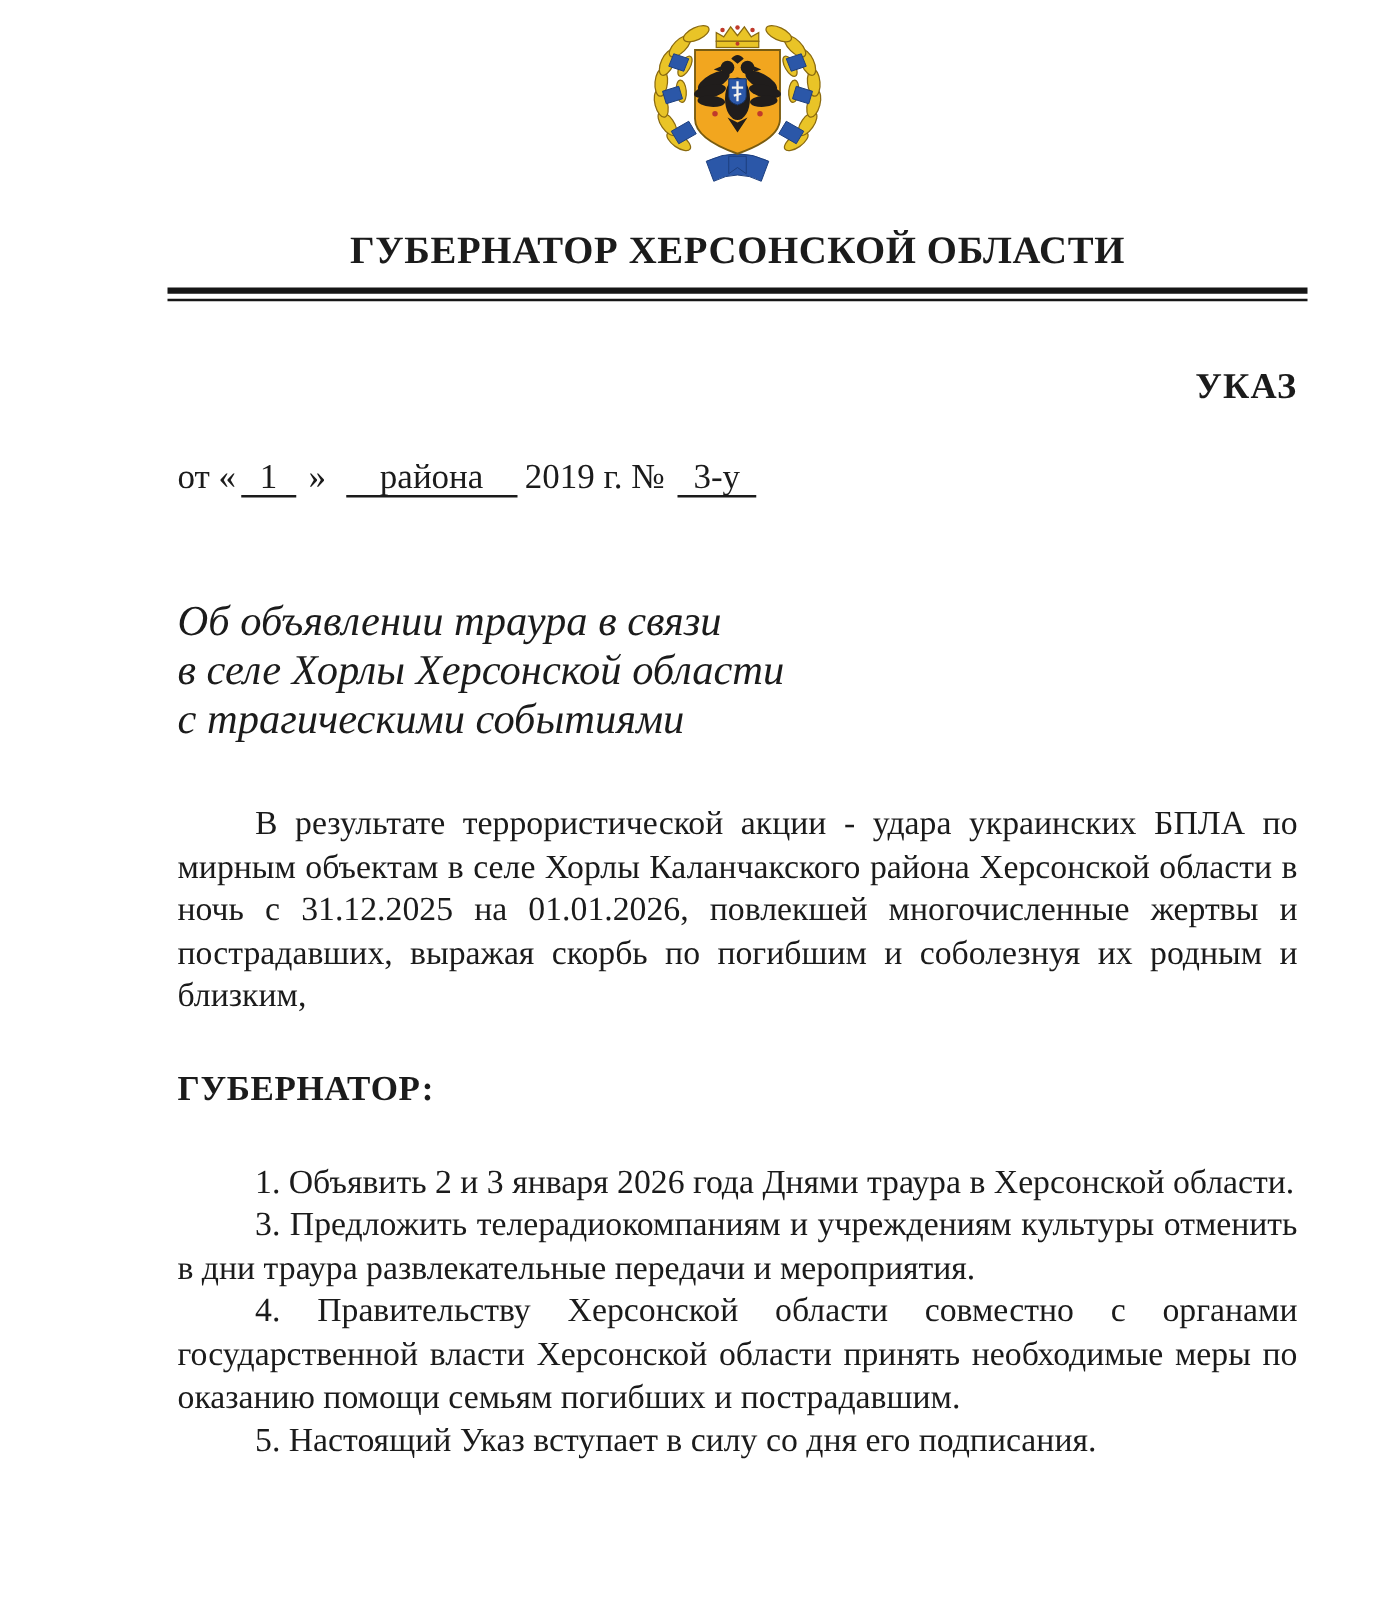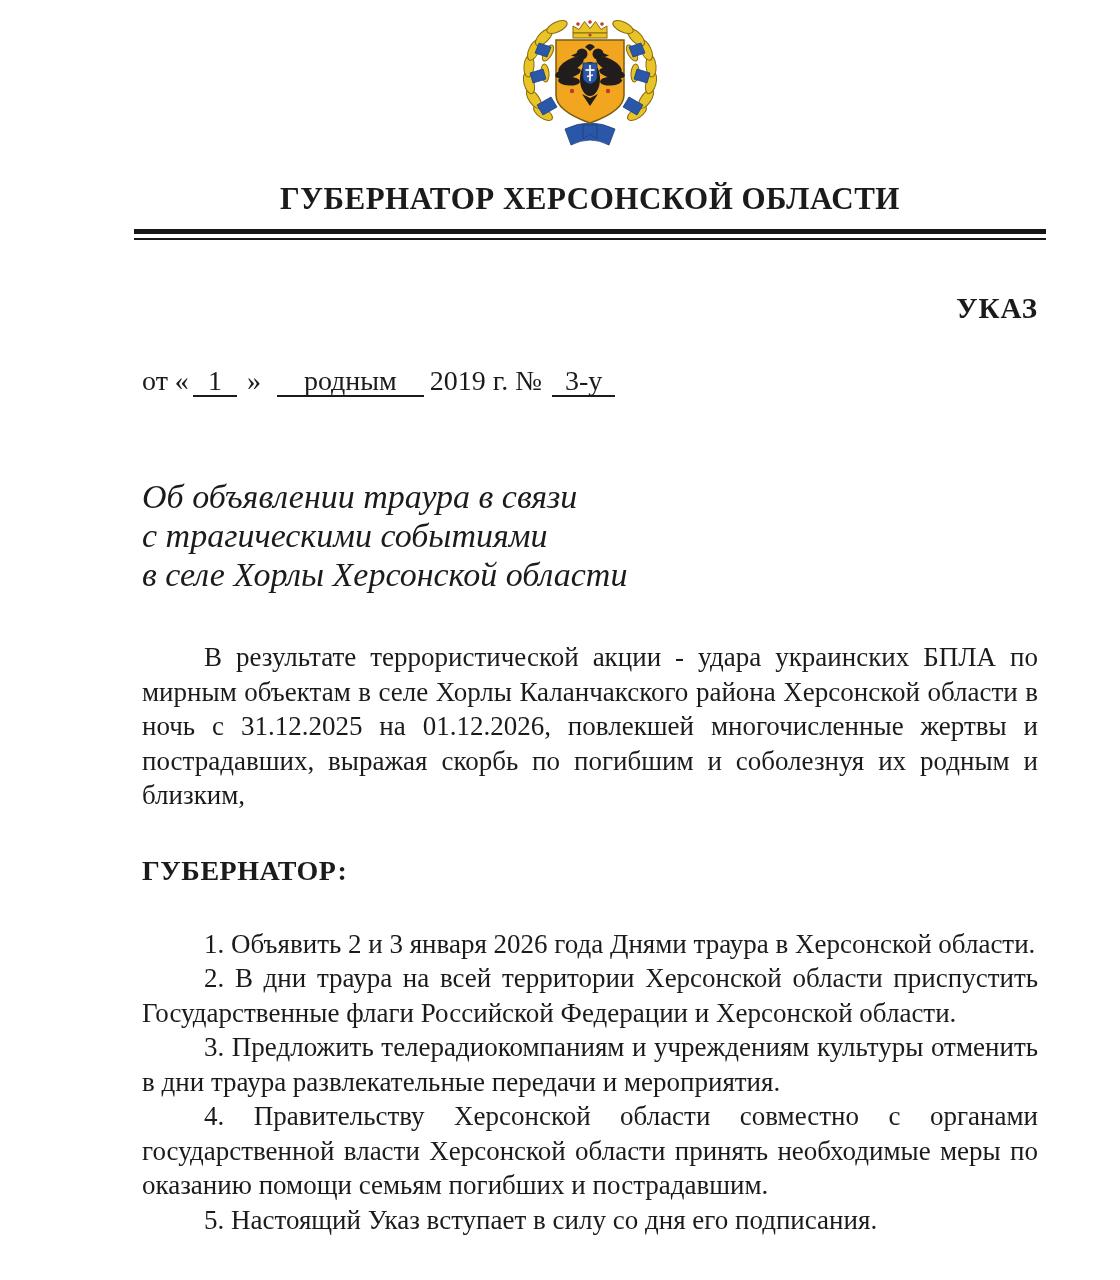--- a/index.html
+++ b/index.html
@@ -148,35 +148,34 @@
 
       <div class="double-rule">
         <div class="rule-thick"></div>
         <div class="rule-thin"></div>
       </div>
     </header>
 
     <h2 class="doc-type">УКАЗ</h2>
 
     <p class="date-line">
-      <span>от «</span><span class="blank blank-day">1</span><span>»</span><span class="blank blank-month">родным</span><span>2019 г. №</span><span class="blank blank-number">3-у</span>
+      <span>от «</span><span class="blank blank-day">1</span><span>»</span><span class="blank blank-month">района</span><span>2019 г. №</span><span class="blank blank-number">3-у</span>
     </p>
 
     <div class="subject">
       <p>Об объявлении траура в связи</p>
+      <p>в селе Хорлы Херсонской области</p>
       <p>с трагическими событиями</p>
-      <p>в селе Хорлы Херсонской области</p>
     </div>
 
-    <p class="preamble">В результате террористической акции - удара украинских БПЛА по мирным объектам в селе Хорлы Каланчакского района  Херсонской области в ночь с 31.12.2025 на 01.12.2026, повлекшей многочисленные жертвы и пострадавших, выражая скорбь по погибшим и соболезнуя их родным и близким,</p>
+    <p class="preamble">В результате террористической акции - удара украинских БПЛА по мирным объектам в селе Хорлы Каланчакского района  Херсонской области в ночь с 31.12.2025 на 01.01.2026, повлекшей многочисленные жертвы и пострадавших, выражая скорбь по погибшим и соболезнуя их родным и близким,</p>
 
     <p class="resolve">ГУБЕРНАТОР:</p>
 
     <div class="items">
       <p>1. Объявить 2 и 3 января  2026 года Днями траура в Херсонской области.</p>
-      <p>2. В дни траура на всей территории Херсонской области приспустить Государственные флаги Российской Федерации и Херсонской области.</p>
       <p>3. Предложить телерадиокомпаниям и учреждениям культуры отменить в дни траура развлекательные передачи и мероприятия.</p>
       <p>4. Правительству Херсонской области    совместно с органами государственной власти Херсонской области   принять необходимые меры по оказанию помощи семьям погибших и пострадавшим.</p>
       <p>5. Настоящий Указ вступает в силу со дня его подписания.</p>
     </div>
 
   </div>
 </div>
 
 </body></html>

